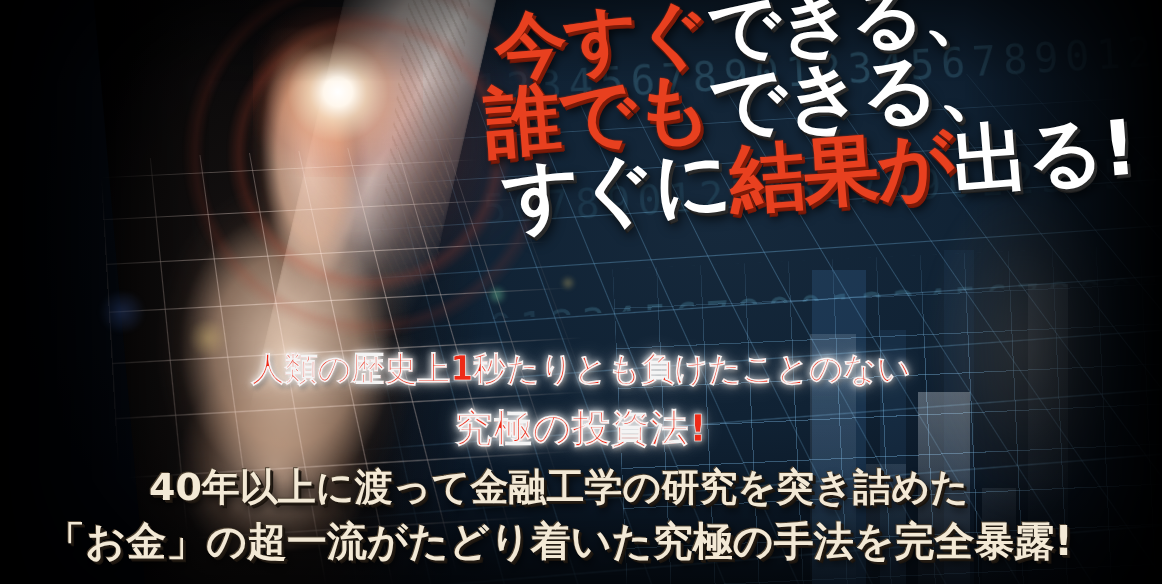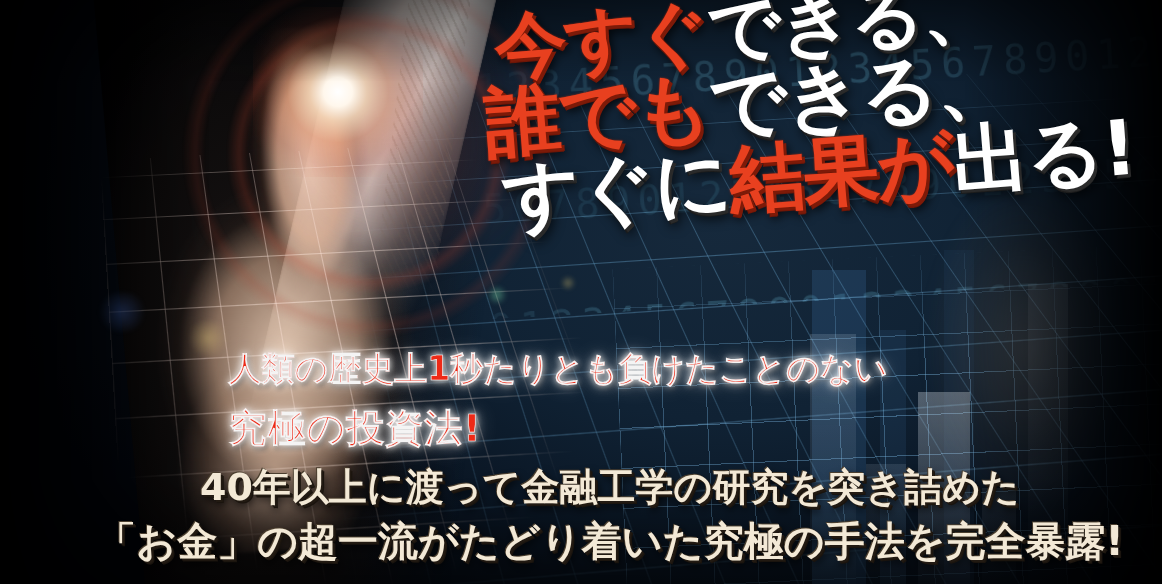--- a/index.html
+++ b/index.html
@@ -197,41 +197,42 @@
   }
   .hl-white{
     color:#ffffff;
     text-shadow:
       3px 3px 0 #2a2a2a, 2px 4px 0 #1c1c1c,
       4px 6px 12px rgba(0,0,0,0.85);
   }
 
   
   #subhead{
-    left:558px;top:352px;
+    left:581px;top:352px;
     transform:translateX(-50%);
+    text-align:center;
   }
   .sub-line{
     font-weight:900;
     font-size:33px;
     line-height:1.0;
     color:#ee2a17;
     letter-spacing:0px;
     -webkit-text-stroke:0.6px #f4f4f4;
     text-shadow:
       0 0 6px rgba(255,255,255,0.95),
       0 0 12px rgba(255,255,255,0.75),
       0 0 22px rgba(255,255,255,0.45),
       2px 3px 5px rgba(0,0,0,0.65);
   }
   .sub-line.s2{font-size:38px;margin-top:24px;letter-spacing:1px;}
 
   
   #lead{
-    left:610px;top:468px;
+    left:559px;top:468px;
     transform:translateX(-50%);
     text-align:center;
   }
   .lead-line{
     font-weight:900;
     font-size:38px;
     line-height:1.0;
     color:#f3e9d6;
     letter-spacing:0px;
     text-shadow:

